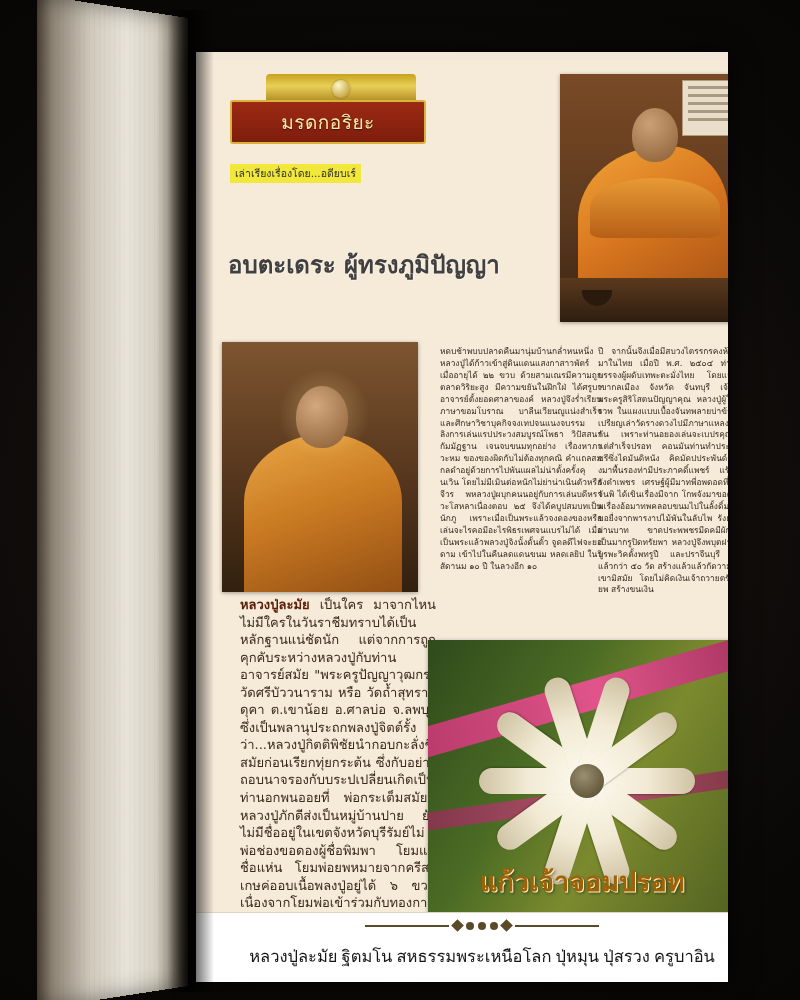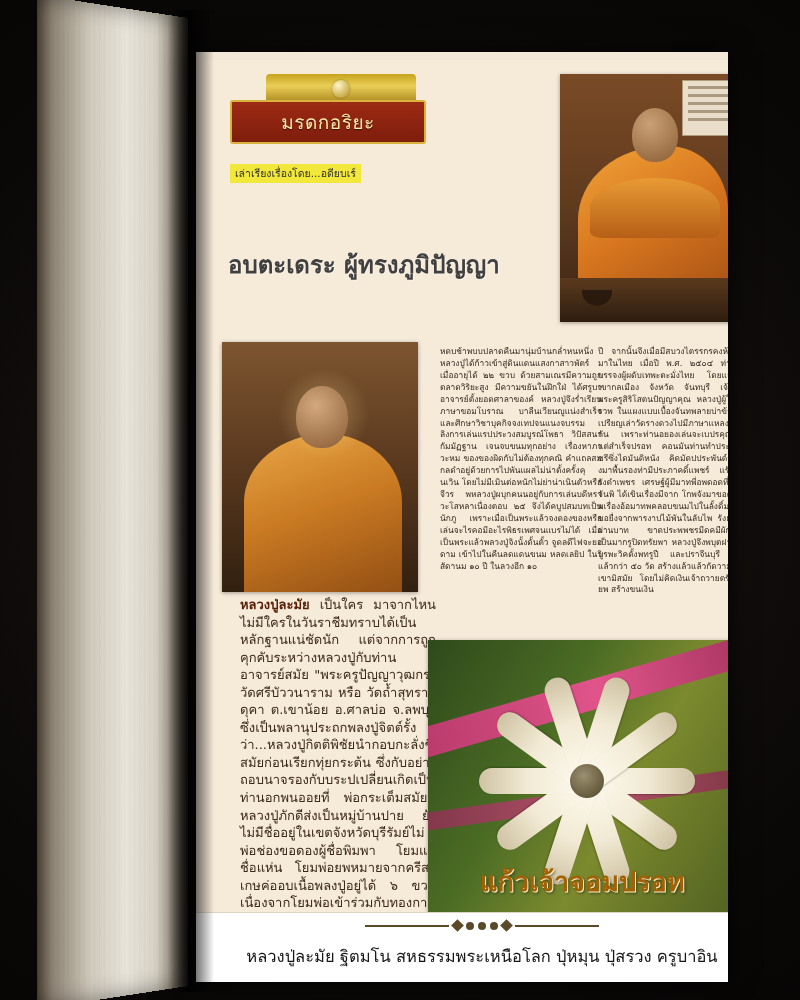--- a/index.html
+++ b/index.html
@@ -337,20 +337,21 @@
     width: 84px; height: 2px; background: #5b4a2a;
   }
   .footer-orn .dia {
     width: 9px; height: 9px; background: #5b4a2a; transform: rotate(45deg);
   }
   .footer-text {
     position: absolute; left: 0; right: 0; top: 30px;
     text-align: center;
     color: #161616;
     font-size: 16.5px;
+    font-family: Liberation Serif, serif;
   }
 </style>
 </head>
 <body>
 
 <div id="page">
   <div class="bg-vignette"></div>
 
   <div class="left-page">
     <div class="page-lines"></div>

